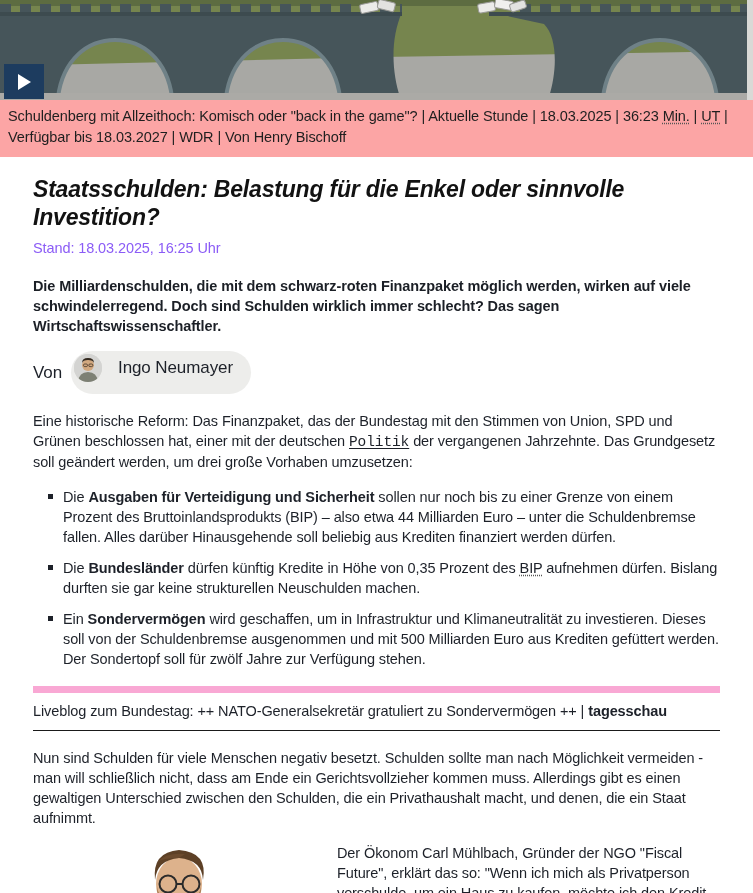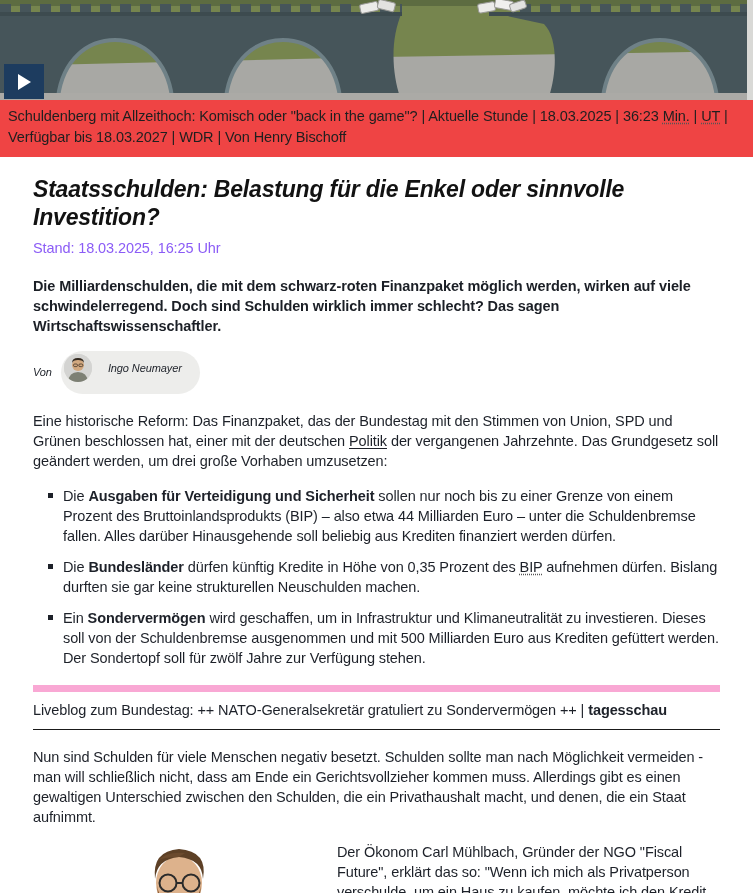--- a/index.html
+++ b/index.html
@@ -13,37 +13,37 @@
   }
   
   .video { position:relative; width:753px; height:100px; background:#76854e; overflow:hidden; cursor:pointer; }
   .video svg { display:block; }
   .play-btn {
     position:absolute; left:4px; top:64px; width:40px; height:35px;
     background:#1d3c5f; display:flex; align-items:center; justify-content:center;
   }
   
   .video-caption {
-    background:#ef4444; padding:6px 0 9px 8px;
+    background:#fca5a5; padding:6px 0 9px 8px;
     font-size:14.5px; line-height:1.45; color:#1f1f1f;
   }
   .abbr { text-decoration:underline dotted #555; text-underline-offset:2px; }
   
   .article { padding:0 33px; }
   h1 { font-size:23px; line-height:1.2; color:#121212; margin-top:19px; letter-spacing:-0.2px;font-style:italic; }
   .stand { font-size:14.5px; color:#8b5cf6; margin-top:7px; }
   .lead { font-weight:bold; margin-top:18px; color:#1b1f26; }
-  .byline { margin-top:15px; display:flex; align-items:center; gap:9px; font-style:italic; font-size:11px; }
+  .byline { margin-top:15px; display:flex; align-items:center; gap:9px; font-size:17px; }
   .author-pill {
     display:inline-flex; align-items:center; gap:16px;
     background:#ededeb; border-radius:999px; padding:3px 18px 12px 3px; cursor:pointer;
   }
   .avatar { width:28px; height:28px; border-radius:50%; overflow:hidden; background:#d8d8d6; flex:0 0 auto; }
   p.body { margin-top:17px; }
-  a.textlink { color:#1d2129; text-decoration:underline; text-underline-offset:2px; cursor:pointer; }
+  a.textlink { color:#1d2129; text-decoration:underline; text-underline-offset:2px; cursor:pointer;font-family:Liberation Mono, monospace; }
   ul.points { margin-top:15px; list-style:none; }
   ul.points li { position:relative; padding-left:30px; margin-bottom:11px; }
   ul.points li::before {
     content:""; position:absolute; left:15px; top:7px; width:5px; height:5px; background:#1d2129;
   }
   .liveblog {
     margin-top:17px; border-top:7px solid #f9a8d4; border-bottom:1px solid #1a1a1a;
     padding:8px 0 9px 0; cursor:pointer;
   }
   .quote-section { margin-top:14px; display:flex; gap:12px; }

